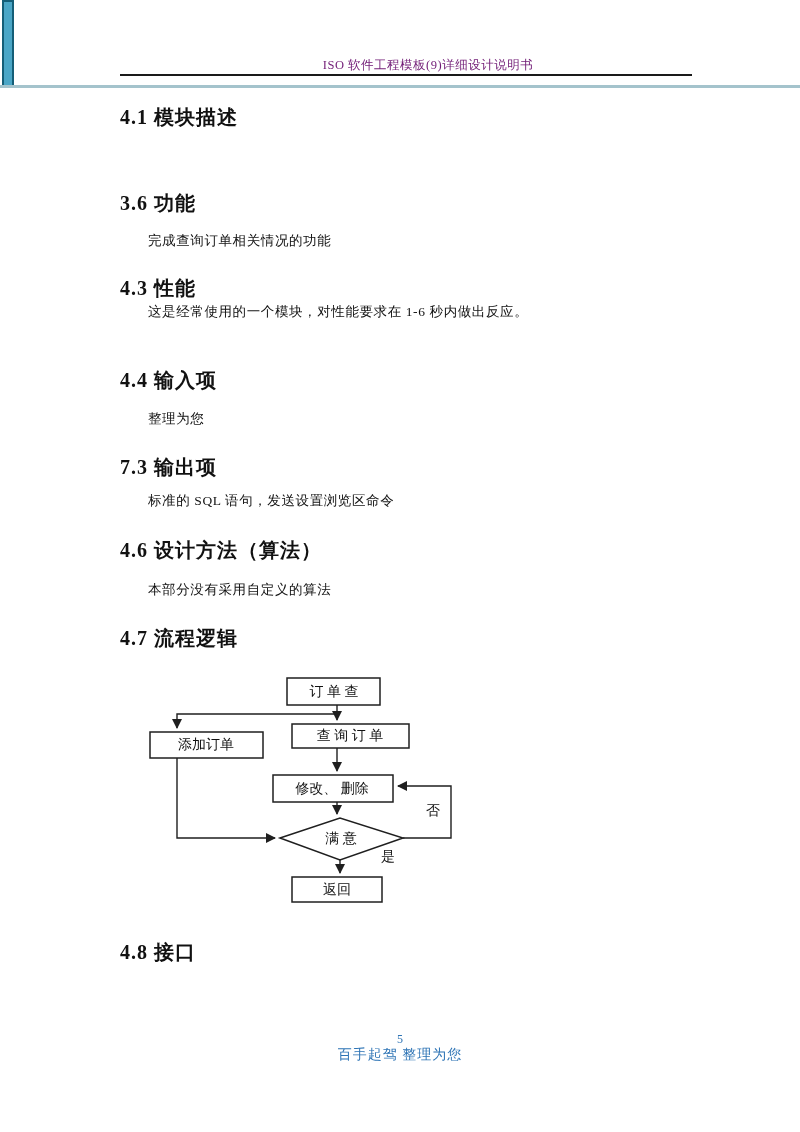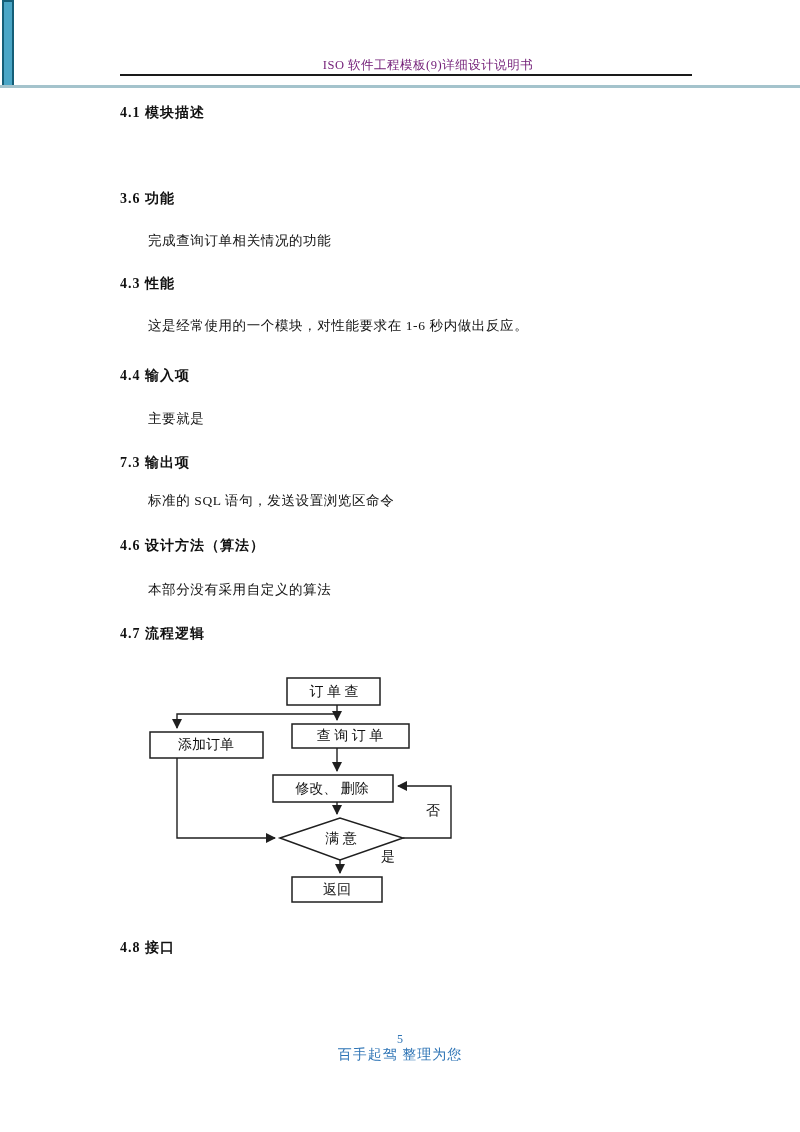--- a/index.html
+++ b/index.html
@@ -20,21 +20,21 @@
     text-align:center;font-size:12.5px;letter-spacing:0.5px;color:#701a75;padding-left:28px;
   }
   .header-rule{
     position:absolute;left:120px;top:74px;width:572px;height:2px;background:#1a1a1a;
   }
   .teal-rule{
     position:absolute;left:0;top:85px;width:800px;height:3px;background:#A4C3CC;
   }
   .sec-heading{
     position:absolute;left:120px;
-    font-size:14px;font-weight:bold;letter-spacing:1px;color:#111;
+    font-size:20px;font-weight:bold;letter-spacing:1px;color:#111;
     white-space:nowrap;
   }
   .sec-body{
     position:absolute;left:148px;
     font-size:13.5px;letter-spacing:0.6px;color:#111;
     white-space:nowrap;
   }
   .flowchart-svg{position:absolute;left:0;top:0;width:800px;height:1132px;}
   .flow-shape{fill:none;stroke:#1f1f1f;stroke-width:1.5;}
   .flow-line{fill:none;stroke:#1f1f1f;stroke-width:1.4;}
@@ -65,24 +65,24 @@
   <div class="header-title">ISO 软件工程模板(9)详细设计说明书</div>
   <div class="header-rule"></div>
   <div class="teal-rule"></div>
 
   <div class="sec-heading" style="top:104px">4.1 模块描述</div>
 
   <div class="sec-heading" style="top:190px">3.6 功能</div>
   <div class="sec-body" style="top:232px">完成查询订单相关情况的功能</div>
 
   <div class="sec-heading" style="top:275px">4.3 性能</div>
-  <div class="sec-body" style="top:317px">这是经常使用的一个模块，对性能要求在 1-6 秒内做出反应。</div>
+  <div class="sec-body" style="top:303px">这是经常使用的一个模块，对性能要求在 1-6 秒内做出反应。</div>
 
   <div class="sec-heading" style="top:367px">4.4 输入项</div>
-  <div class="sec-body" style="top:410px">主要就是</div>
+  <div class="sec-body" style="top:410px">整理为您</div>
 
   <div class="sec-heading" style="top:454px">7.3 输出项</div>
   <div class="sec-body" style="top:492px">标准的 SQL 语句，发送设置浏览区命令</div>
 
   <div class="sec-heading" style="top:537px">4.6 设计方法（算法）</div>
   <div class="sec-body" style="top:581px">本部分没有采用自定义的算法</div>
 
   <div class="sec-heading" style="top:625px">4.7 流程逻辑</div>
 
   <svg class="flowchart-svg" viewBox="0 0 800 1132" xmlns="http://www.w3.org/2000/svg">

